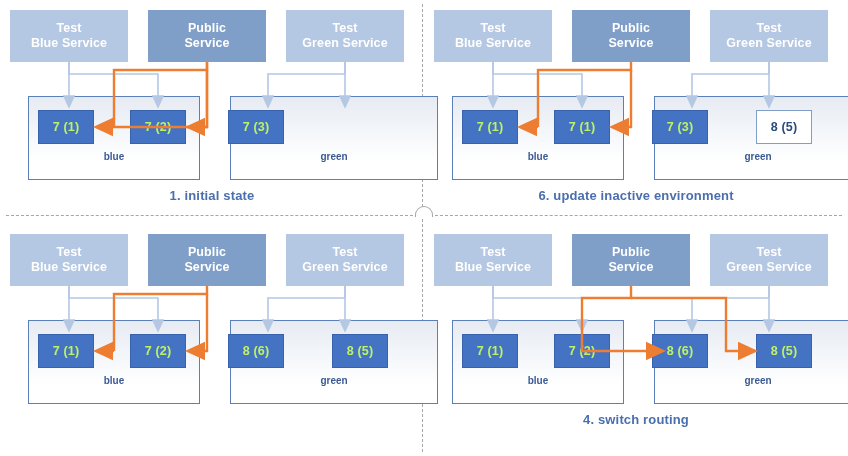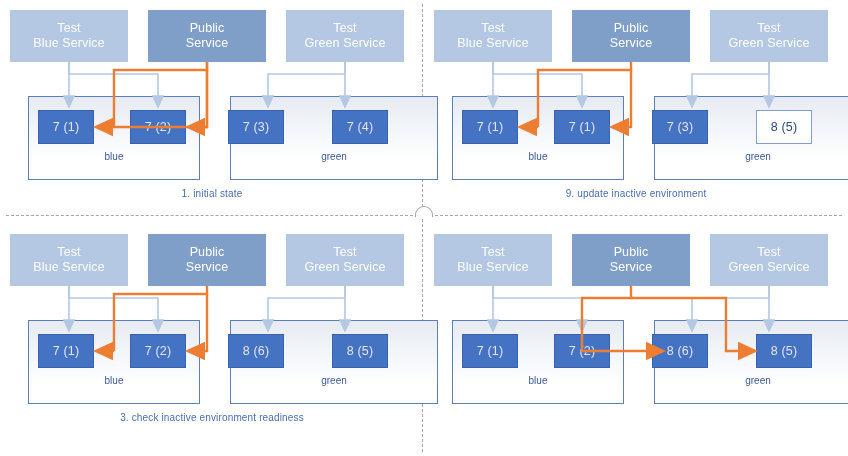--- a/index.html
+++ b/index.html
@@ -10,20 +10,21 @@
   }
   body {
     font-family: "Liberation Sans", sans-serif;
   }
   #stage {
     position: relative;
     width: 848px;
     height: 456px;
     background: #ffffff;
     overflow: hidden;
+    font-weight: bold;
   }
 
   
   .divider-v, .divider-h {
     position: absolute;
     pointer-events: none;
   }
   .divider-v {
     left: 422px;
     top: 4px;
@@ -121,40 +122,40 @@
     box-sizing: border-box;
     display: flex;
     align-items: center;
     justify-content: center;
     font-size: 12.5px;
     letter-spacing: 0.2px;
   }
   .vbox-filled {
     background: #4573c4;
     border: 1px solid #3862ad;
-    color: #e5e5e5;
+    color: #bef264;
   }
   .vbox-outline {
     background: #ffffff;
     border: 1.5px solid #7f9fc9;
     color: #2b4a7d;
   }
   .vbox-b1 { left: 32px;  }
   .vbox-b2 { left: 124px; }
   .vbox-g1 { left: 222px; }
   .vbox-g2 { left: 326px; }
 
   
   .caption {
     position: absolute;
     left: 0;
     right: 0;
     top: 186px;
     text-align: center;
-    font-size: 10px;
+    font-size: 13px;
     color: #4a6fae;
     letter-spacing: 0.15px;
   }
 
   
   .wires {
     position: absolute;
     left: 0; top: 0;
     width: 412px;
     height: 212px;
@@ -198,21 +199,20 @@
       <div class="env env-blue">
         <div class="env-label">blue</div>
       </div>
       <div class="env env-green">
         <div class="env-label">green</div>
       </div>
 
       <div class="vbox vbox-filled vbox-b1">7 (1)</div>
       <div class="vbox vbox-filled vbox-b2">7 (2)</div>
       <div class="vbox vbox-filled vbox-g1">7 (3)</div>
-      <div class="vbox vbox-filled vbox-g2">7 (4)</div>
 
       <svg class="wires" viewBox="0 0 412 212">
         <defs>
           <marker id="bhead1" markerWidth="9" markerHeight="9" refX="4.2" refY="4.5" orient="auto">
             <path d="M0,0.6 L8.4,4.5 L0,8.4 Z" fill="#b4c7e3"></path>
           </marker>
           <marker id="ohead1" markerWidth="9" markerHeight="9" refX="4.2" refY="4.5" orient="auto">
             <path d="M0,0.6 L8.4,4.5 L0,8.4 Z" fill="#ed7d31"></path>
           </marker>
         </defs>
@@ -285,21 +285,21 @@
           <path d="M339,60 L339,72 L262,72 L262,100" marker-end="url(#bhead2)"></path>
           <path d="M339,60 L339,100" marker-end="url(#bhead2)"></path>
         </g>
         <g fill="none" stroke="#ed7d31" stroke-width="2.4">
           <path d="M201,60 L201,68 L108,68 L108,125"></path>
           <path d="M108,125 L97,125" marker-end="url(#ohead2)"></path>
           <path d="M201,68 L201,125 L189,125" marker-end="url(#ohead2)"></path>
         </g>
       </svg>
 
-      <div class="caption">9. update inactive environment</div>
+      <div class="caption">6. update inactive environment</div>
     </div>
   </div>
 
   <div class="panel panel-bl">
     <div class="panel-inner">
 
       <div class="svc svc-test svc-blue">
         <div>
           <span>Test</span><br>
           <span>Blue Service</span>
@@ -347,21 +347,20 @@
           <path d="M339,60 L339,72 L262,72 L262,100" marker-end="url(#bhead3)"></path>
           <path d="M339,60 L339,100" marker-end="url(#bhead3)"></path>
         </g>
         <g fill="none" stroke="#ed7d31" stroke-width="2.4">
           <path d="M201,60 L201,68 L108,68 L108,125"></path>
           <path d="M108,125 L97,125" marker-end="url(#ohead3)"></path>
           <path d="M201,68 L201,125 L189,125" marker-end="url(#ohead3)"></path>
         </g>
       </svg>
 
-      <div class="caption">3. check inactive environment readiness</div>
     </div>
   </div>
 
   <div class="panel panel-br">
     <div class="panel-inner">
 
       <div class="svc svc-test svc-blue">
         <div>
           <span>Test</span><br>
           <span>Blue Service</span>
@@ -408,16 +407,17 @@
           <path d="M63,60 L63,100" marker-end="url(#bhead4)"></path>
           <path d="M339,60 L339,72 L262,72 L262,100" marker-end="url(#bhead4)"></path>
           <path d="M339,60 L339,100" marker-end="url(#bhead4)"></path>
         </g>
         <g fill="none" stroke="#ed7d31" stroke-width="2.4">
           <path d="M201,60 L201,72 L152,72 L152,125 L226,125" marker-end="url(#ohead4)"></path>
           <path d="M201,72 L296,72 L296,125 L318,125" marker-end="url(#ohead4)"></path>
         </g>
       </svg>
 
+      <div class="caption">4. switch routing</div>
     </div>
   </div>
 
 </div>
 
 </body></html>

